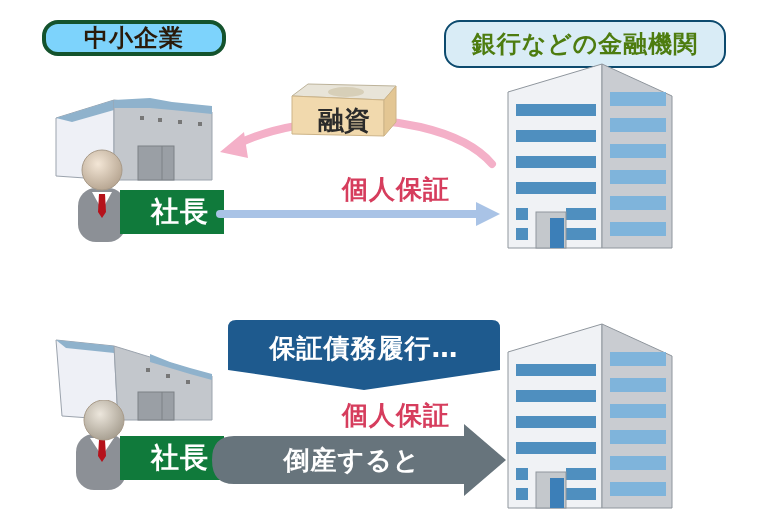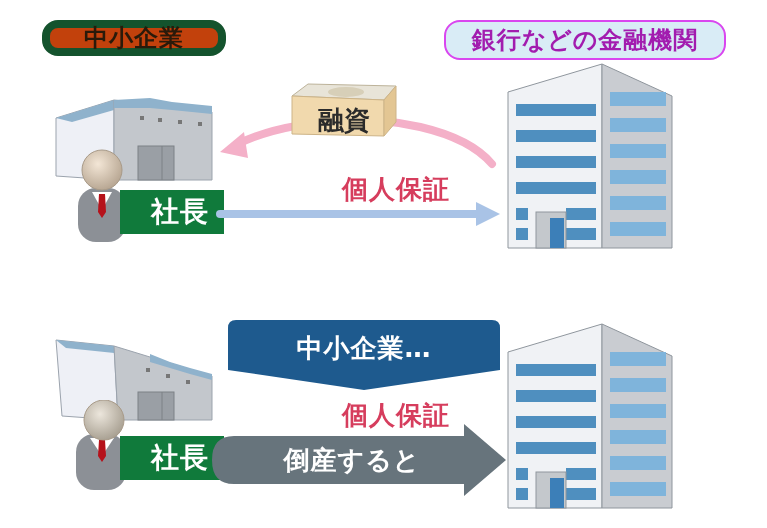--- a/index.html
+++ b/index.html
@@ -1,20 +1,20 @@
 <!DOCTYPE html>
 <html><head>
 <meta charset="utf-8">
 <style>
   html,body{margin:0;padding:0;background:#ffffff;}
   body{width:767px;height:528px;position:relative;overflow:hidden;font-family:"DejaVu Sans","Liberation Sans",sans-serif;}
   .abs{position:absolute;}
   .pill{position:absolute;border-radius:16px;display:flex;align-items:center;justify-content:center;font-weight:bold;box-sizing:border-box;}
-  .pill-sme{left:42px;top:20px;width:184px;height:36px;background:#c2410c;border:8px solid #14532d;font-size:24px;color:#2a1a0a;letter-spacing:1px;}
-  .pill-bank{left:444px;top:20px;width:282px;height:40px;background:#d9ecf6;border:2px solid #d946ef;font-size:24px;color:#a21caf;letter-spacing:1px;}
+  .pill-sme{left:42px;top:20px;width:184px;height:36px;background:#7dd3fc;border:4px solid #14532d;font-size:24px;color:#2a1a0a;letter-spacing:1px;}
+  .pill-bank{left:444px;top:20px;width:282px;height:48px;background:#d9ecf6;border:2px solid #0c4a6e;font-size:24px;color:#4d7c0f;letter-spacing:1px;}
   .label-red{color:#d63d5d;font-weight:bold;font-size:26px;letter-spacing:1px;margin-left:46px;}
   .label-dark{color:#2b2b2b;font-weight:bold;font-size:26px;}
   .president-tag{position:absolute;background:#107a3b;color:#fff;font-weight:bold;font-size:28px;display:flex;align-items:center;justify-content:center;letter-spacing:1px;padding-left:16px;}
   .banner{position:absolute;left:228px;top:320px;width:272px;height:70px;}
   .banner-text{position:absolute;left:0;top:6px;width:272px;height:44px;display:flex;align-items:center;justify-content:center;color:#fff;font-weight:bold;font-size:26px;letter-spacing:1px;}
   .gray-arrow-text{position:absolute;left:228px;top:436px;width:240px;height:44px;display:flex;align-items:center;justify-content:center;color:#fff;font-weight:bold;font-size:26px;letter-spacing:1px;}
 </style>
 </head>
 <body>
 
@@ -120,21 +120,21 @@
   <polygon points="18,38 30,56 42,38" fill="#fff"></polygon>
   <polygon points="27,40 33,40 34,56 30,62 26,56" fill="#b5121b"></polygon>
   <circle cx="32" cy="20" r="20" fill="url(#head2)" stroke="#a89a88"></circle>
 </svg>
 <div class="president-tag" style="left:120px;top:436px;width:88px;height:44px;">社長</div>
 
 <div class="banner">
   <svg class="abs" style="left:0;top:0" width="272" height="70">
     <path d="M8,0 H264 Q272,0 272,8 V50 L136,70 L0,50 V8 Q0,0 8,0 Z" fill="#1e5a8e"></path>
   </svg>
-  <div class="banner-text">中小企業…</div>
+  <div class="banner-text">保証債務履行…</div>
 </div>
 
 <div class="abs label-red" style="left:296px;top:398px;">個人保証</div>
 
 <svg class="abs" style="left:212px;top:424px" width="296" height="72">
   <path d="M22,12 H252 V0 L294,36 L252,72 V60 H22 Q0,60 0,36 Q0,12 22,12 Z" fill="#67747c"></path>
 </svg>
 <div class="gray-arrow-text" style="left:232px;top:438px;">倒産すると</div>
 
 <svg class="abs" style="left:506px;top:322px" width="168" height="188">

